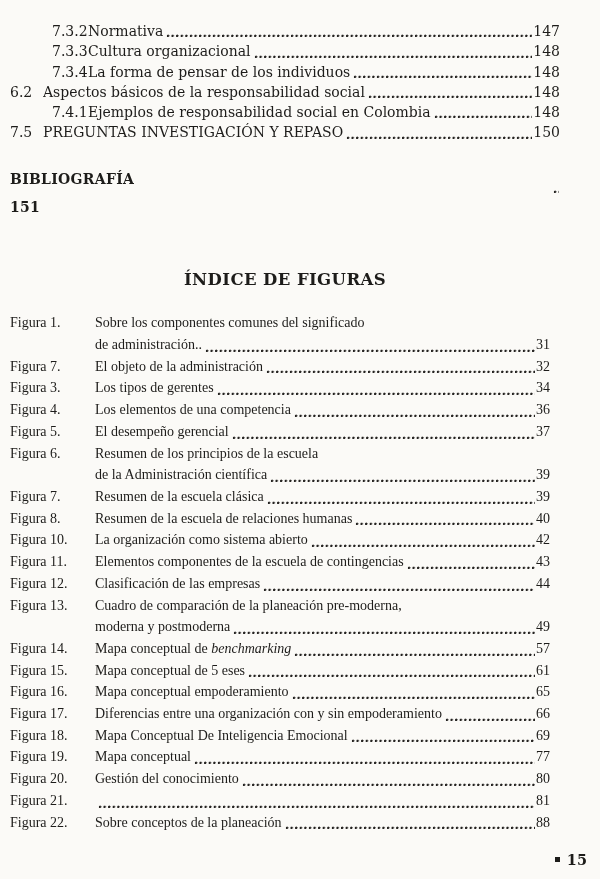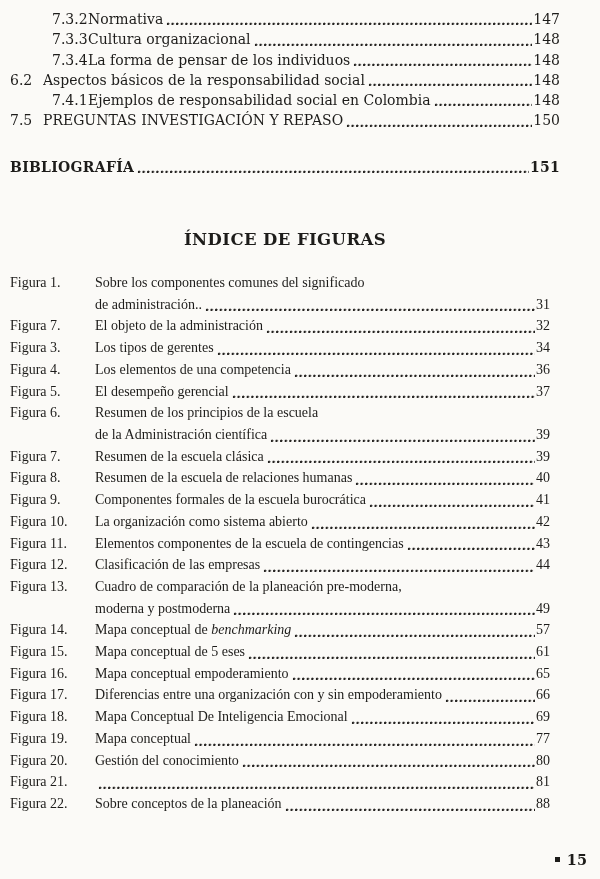--- a/index.html
+++ b/index.html
@@ -10,21 +10,21 @@
     width: 600px;
     height: 879px;
     background: #fbfaf7;
     color: #1d1c1a;
     font-family: "DejaVu Serif", serif;
     position: relative;
     overflow: hidden;
   }
   .page {
     box-sizing: border-box;
-    padding: 9px 10px 0 10px;
+    padding: 21px 10px 0 10px;
     width: 570px;
   }
   .row {
     display: flex;
     align-items: baseline;
     font-size: 14px;
     line-height: 20.3px;
     white-space: nowrap;
   }
   .row .num {
@@ -51,20 +51,21 @@
   }
   .pg {
     flex: 0 0 auto;
     min-width: 24px;
     text-align: left;
   }
   .biblio {
     margin-top: 26px;
     font-weight: bold;
     letter-spacing: 0.3px;
+    flex-direction: column;
   }
   h1.figures-heading {
     margin: 53px 0 23px 0;
     text-align: center;
     font-size: 16.5px;
     font-weight: bold;
     letter-spacing: 0.4px;
   }
   .figures .row {
     line-height: 21.7px;
@@ -198,26 +199,20 @@
     <span class="leader"></span>
     <span class="pg">39</span>
   </div>
       <div class="row">
     <span class="num">Figura 8.</span>
     <span class="txt"><span>Resumen de la escuela de relaciones humanas</span><i></i></span>
     <span class="leader"></span>
     <span class="pg">40</span>
   </div>
       <div class="row">
-    <span class="num">Figura 9.</span>
-    <span class="txt"><span>Componentes formales de la escuela burocrática</span><i></i></span>
-    <span class="leader"></span>
-    <span class="pg">41</span>
-  </div>
-      <div class="row">
     <span class="num">Figura 10.</span>
     <span class="txt"><span>La organización como sistema abierto</span><i></i></span>
     <span class="leader"></span>
     <span class="pg">42</span>
   </div>
       <div class="row">
     <span class="num">Figura 11.</span>
     <span class="txt"><span>Elementos componentes de la escuela de contingencias</span><i></i></span>
     <span class="leader"></span>
     <span class="pg">43</span>

